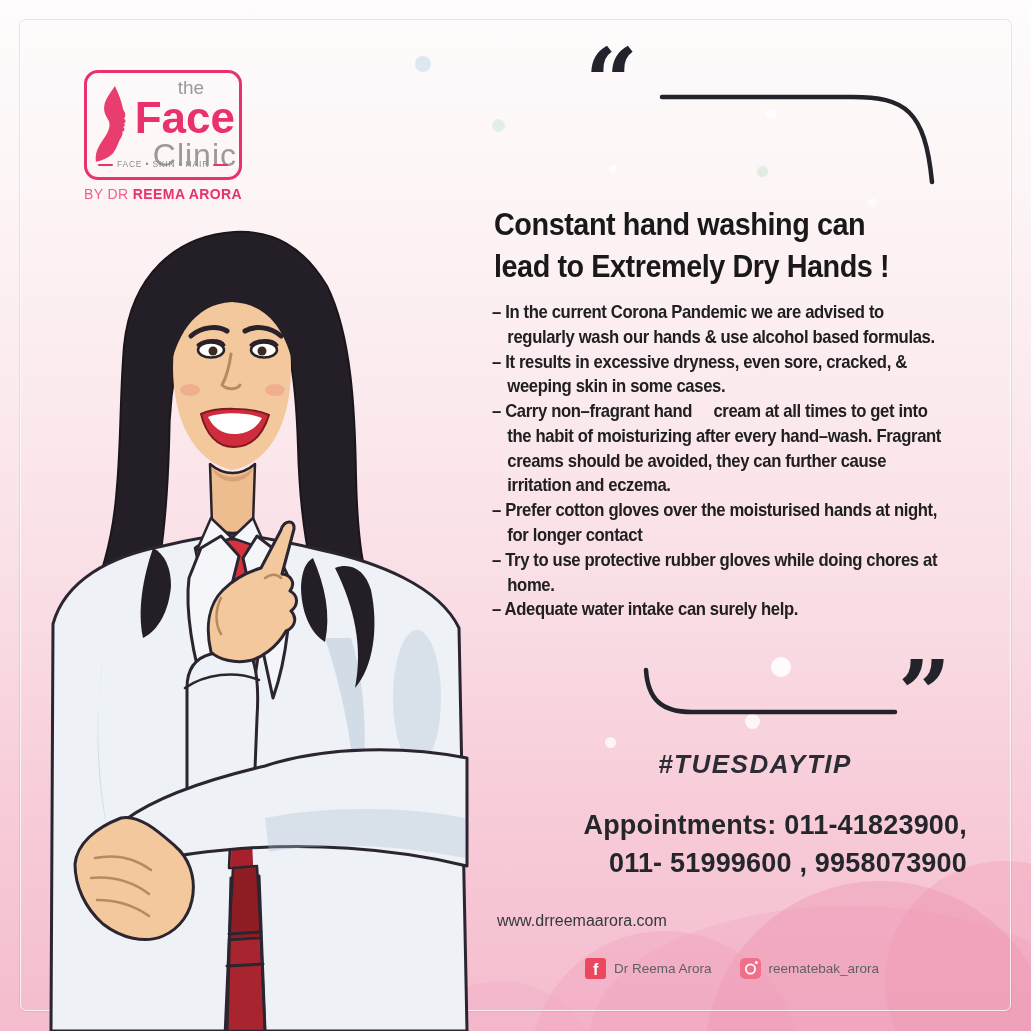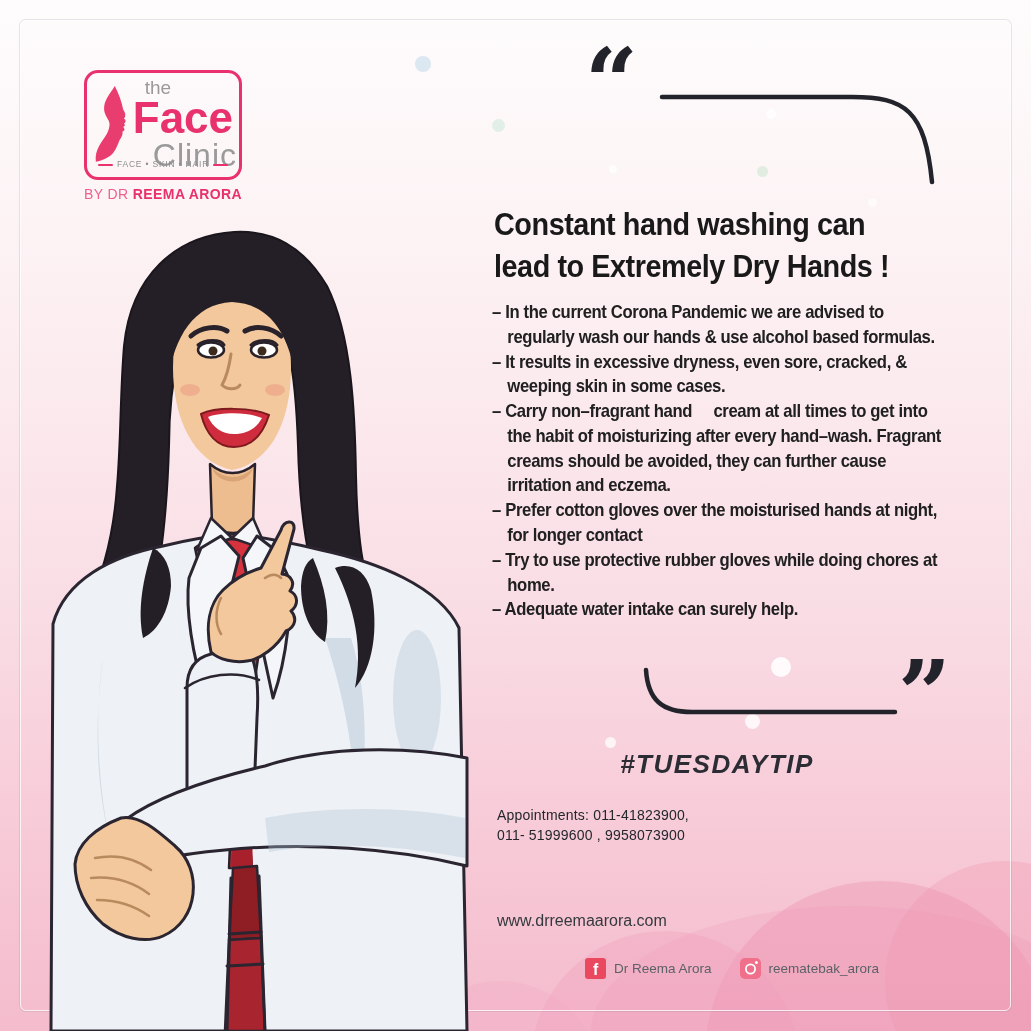--- a/index.html
+++ b/index.html
@@ -6,21 +6,21 @@
   body{width:1031px;height:1031px;overflow:hidden;font-family:"Liberation Sans",sans-serif;}
   .page{position:relative;width:1031px;height:1031px;overflow:hidden;
     background:linear-gradient(180deg,#fefcfc 0%,#fdf6f7 16%,#fbeaee 38%,#f9dce4 60%,#f7c9d6 82%,#f4bccd 100%);}
   .inner-border{position:absolute;left:20px;top:20px;right:20px;bottom:20px;
     border:1.5px solid rgba(255,255,255,.78);box-shadow:0 0 0 1px rgba(130,130,145,.18);
     border-radius:6px;pointer-events:none;}
   .dot{position:absolute;border-radius:50%;}
   
   .logo-box{position:absolute;left:84px;top:70px;width:158px;height:110px;
     border:3px solid #e8316d;border-radius:14px;display:flex;align-items:center;padding:4px 2px;box-sizing:border-box;background:transparent;}
-  .logo-text{display:flex;flex-direction:column;margin-left:2px;}
+  .logo-text{display:flex;flex-direction:column;margin-left:2px;text-align:center;}
   .logo-the{font-size:19px;color:#9a9a9a;line-height:.85;margin-left:12px;}
   .logo-face{font-size:44px;font-weight:700;color:#e8316d;line-height:1;}
   .logo-clinic{font-size:32px;color:#9a9a9a;line-height:.95;margin-left:20px;letter-spacing:1px;}
   .logo-tagline{position:absolute;left:84px;top:159px;width:158px;text-align:center;
     font-size:8.5px;color:#8e8e8e;letter-spacing:.8px;white-space:nowrap;}
   .logo-tagline::before,.logo-tagline::after{content:"";display:inline-block;width:15px;height:2px;
     background:#e8316d;vertical-align:middle;margin:0 4px;border-radius:2px;}
   .logo-byline{position:absolute;left:63px;top:186px;width:200px;text-align:center;
     font-size:14px;color:#ef5f8d;letter-spacing:.4px;white-space:nowrap;}
   .logo-byline b{color:#e8316d;font-weight:700;}
@@ -32,24 +32,24 @@
   .overlay-svg{position:absolute;left:0;top:0;pointer-events:none;}
   
   .heading{position:absolute;left:494px;top:203px;width:500px;transform:scaleX(.9);transform-origin:0 0;
     font-size:32px;font-weight:700;color:#191919;line-height:1.32;letter-spacing:-.5px;}
   .tips{position:absolute;left:492px;top:300px;width:508px;transform:scaleX(.9);transform-origin:0 0;
     margin:0;padding:0;list-style:none;font-size:18.5px;font-weight:700;color:#202020;
     line-height:1.34;letter-spacing:-.4px;}
   .tips li{padding-left:17px;text-indent:-17px;white-space:pre-wrap;}
   .tips li::before{content:"– ";}
   
-  .hashtag{position:absolute;left:487px;top:749px;width:460px;text-align:center;
+  .hashtag{position:absolute;left:525px;top:749px;width:460px;text-align:center;
     font-size:26px;font-style:italic;font-weight:700;letter-spacing:1.5px;color:#2c2c34;}
-  .appt{position:absolute;left:497px;top:806px;width:470px;text-align:left;
-    font-size:14px;font-weight:400;color:#23272b;line-height:1.42;letter-spacing:.2px;}
+  .appt{position:absolute;left:497px;top:806px;width:470px;text-align:right;
+    font-size:27px;font-weight:700;color:#23272b;line-height:1.42;letter-spacing:.2px;}
   .address{position:absolute;left:497px;top:875px;width:470px;text-align:center;
     font-size:21px;color:#3b4045;letter-spacing:.3px;}
   .websites{position:absolute;left:497px;top:910px;width:470px;text-align:left;
     font-size:16px;color:#34393d;line-height:1.35;}
   .social{position:absolute;left:497px;top:958px;width:470px;display:flex;justify-content:center;
     gap:28px;align-items:center;font-size:13.5px;color:#5c6166;}
   .social-item{display:flex;align-items:center;gap:8px;}
   .fb-icon{width:21px;height:21px;background:#e9485f;border-radius:3px;color:#fff;
     font-weight:700;font-size:16px;display:flex;align-items:flex-end;justify-content:center;line-height:1.15;}
   .doctor-svg{position:absolute;left:25px;top:218px;}

